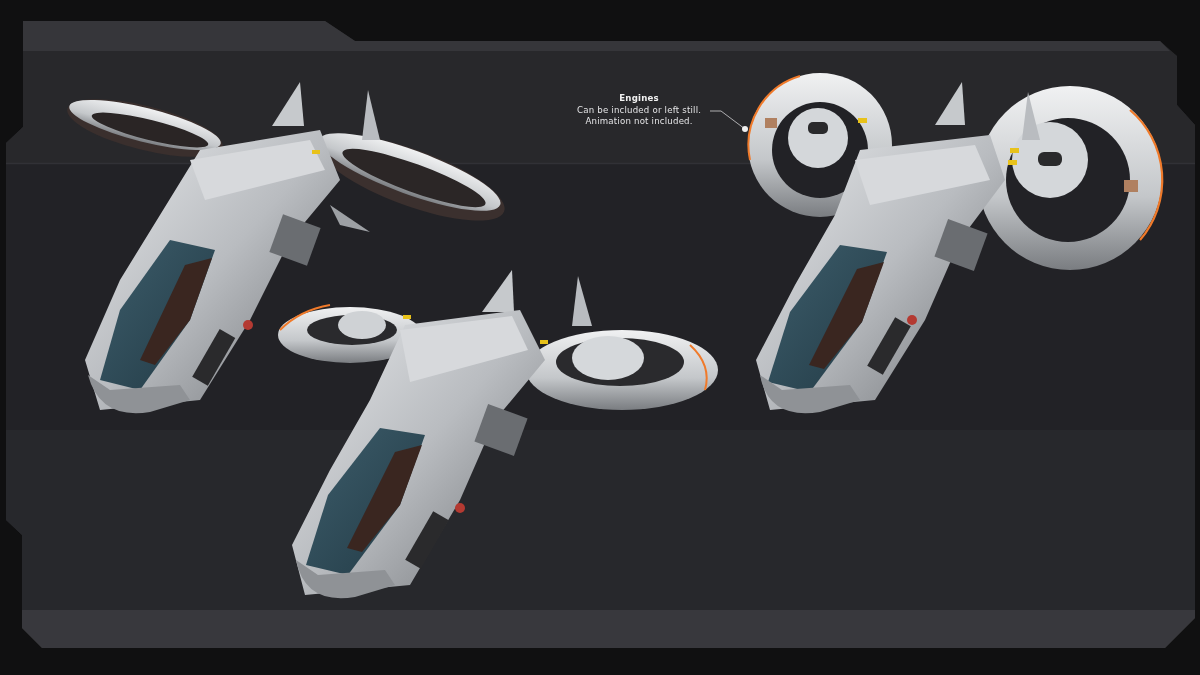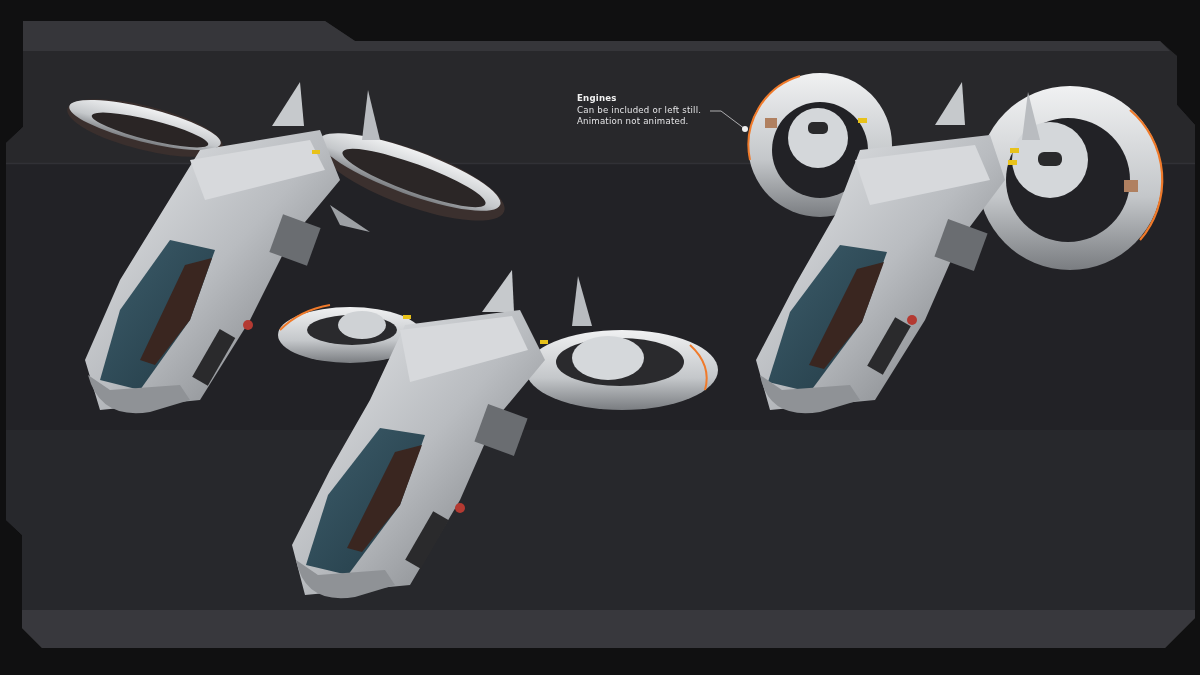--- a/index.html
+++ b/index.html
@@ -1,18 +1,18 @@
 <!DOCTYPE html>
 <html><head>
 <meta charset="utf-8">
 <style>
   html,body{margin:0;padding:0;}
   body{width:1200px;height:675px;background:#101011;position:relative;overflow:hidden;font-family:"DejaVu Sans","Liberation Sans",sans-serif;}
   #stage{position:absolute;left:0;top:0;width:1200px;height:675px;}
-  .callout{position:absolute;left:577px;top:93px;color:#e4e4e6;font-size:8.6px;line-height:11.5px;letter-spacing:0.2px;}
+  .callout{position:absolute;left:577px;top:93px;color:#e4e4e6;font-size:8.6px;line-height:11.5px;letter-spacing:0.2px;text-align:center;}
   .callout .title{font-weight:bold;color:#f2f2f2;}
 </style>
 </head>
 <body>
 
 <div id="stage">
   <svg width="1200" height="675" viewBox="0 0 1200 675" xmlns="http://www.w3.org/2000/svg">
     <defs>
       <linearGradient id="hullG" x1="0" y1="0" x2="1" y2="1">
         <stop offset="0" stop-color="#e6e8ea"></stop>
@@ -135,15 +135,15 @@
       <circle cx="912" cy="320" r="5" fill="#b43a32"></circle>
       <rect x="858" y="118" width="9" height="5" fill="#e8c21a"></rect>
       <rect x="1010" y="148" width="9" height="5" fill="#e8c21a"></rect>
       <rect x="1008" y="160" width="9" height="5" fill="#e8c21a"></rect>
     </g>
   </svg>
 
   <div class="callout">
     <div class="title">Engines</div>
     <div>Can be included or left still.</div>
-    <div>Animation not animated.</div>
+    <div>Animation not included.</div>
   </div>
 </div>
 
 </body></html>

